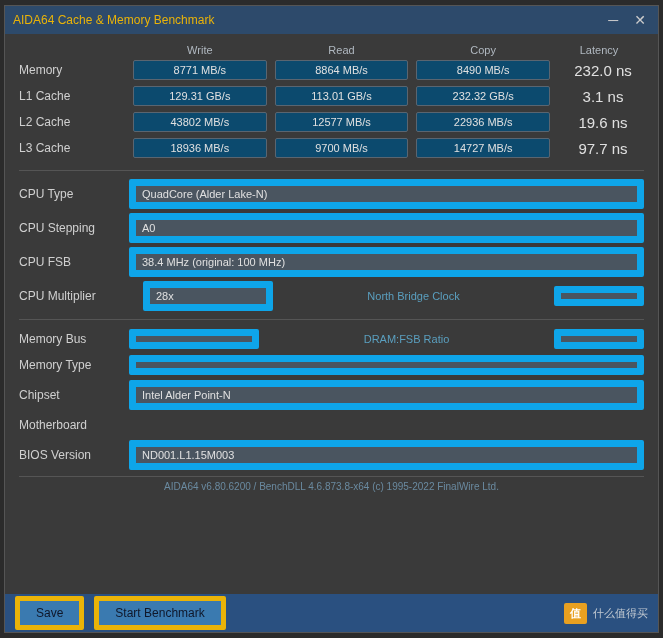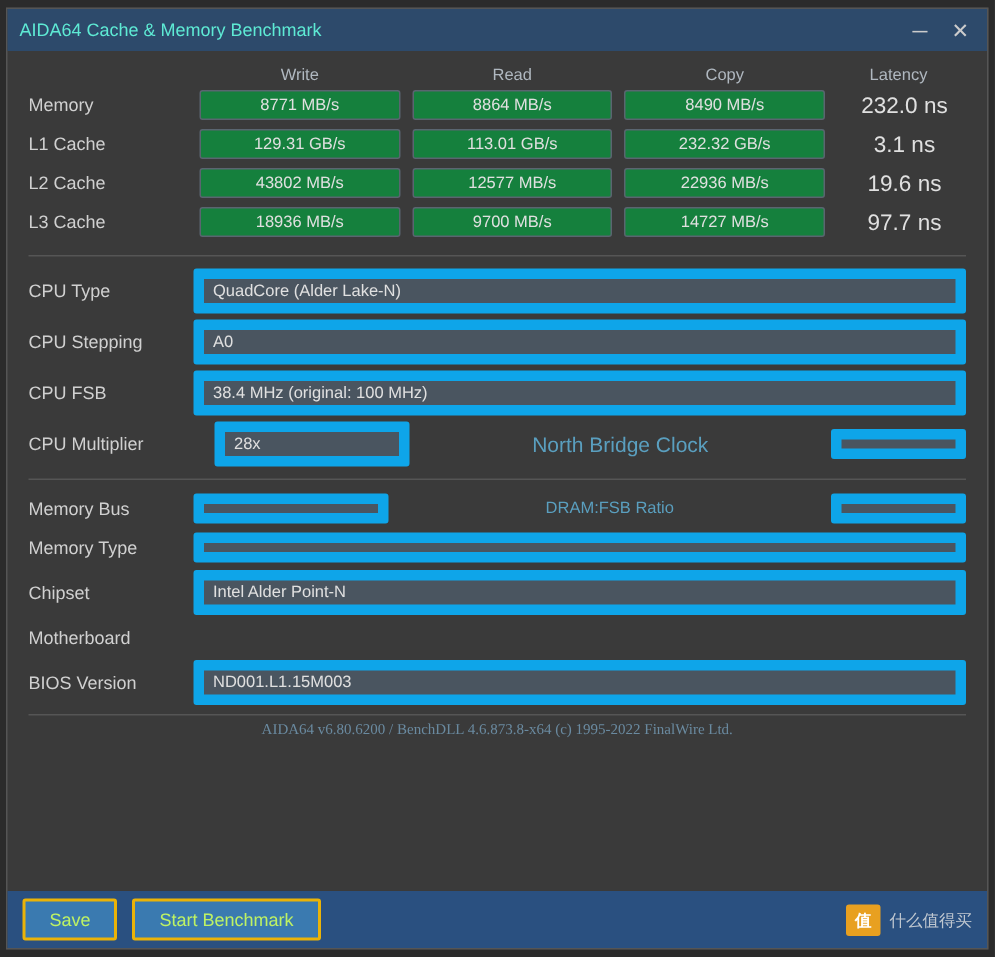--- a/index.html
+++ b/index.html
@@ -25,21 +25,21 @@
     .title-bar {
       background: #2d4a6b;
       height: 28px;
       display: flex;
       align-items: center;
       justify-content: space-between;
       padding: 0 8px;
       flex-shrink: 0;
     }
     .title-bar-text {
-      color: #5eead4;
+      color: #eab308;
       font-size: 12px;
       font-weight: normal;
     }
     .title-bar-buttons {
       display: flex;
       gap: 8px;
     }
     .title-btn {
       color: #cccccc;
       font-size: 14px;
@@ -73,21 +73,21 @@
       display: grid;
       grid-template-columns: 110px 1fr 1fr 1fr 90px;
       align-items: center;
       margin-bottom: 6px;
     }
     .bench-label {
       color: #d0d0d0;
       font-size: 12px;
     }
     .bench-value {
-      background: #15803d;
+      background: #0c4a6e;
       border: 1px solid #5a6570;
       border-radius: 2px;
       text-align: center;
       padding: 3px 6px;
       margin: 0 4px;
       color: #e0e0e0;
       font-size: 11px;
     }
     .bench-latency {
       text-align: center;
@@ -126,21 +126,21 @@
       min-height: 20px;
       display: flex;
       align-items: center;
     }
     .info-value.empty {
       background: #4a5560;
     }
     .north-bridge-label {
       text-align: center;
       color: #5a9fbf;
-      font-size: 14px;
+      font-size: 11px;
       padding: 0 20px;
       display: flex;
       align-items: center;
       justify-content: center;
     }
     .dram-label {
       text-align: center;
       color: #5a9fbf;
       font-size: 11px;
       display: flex;
@@ -148,40 +148,39 @@
       justify-content: center;
     }
     
     .footer-info {
       text-align: center;
       color: #6a8aa0;
       font-size: 10px;
       padding: 4px 0;
       border-top: 1px solid #555;
       margin-top: 4px;
-      font-family: Liberation Serif, serif;
     }
     
     .bottom-bar {
       height: 38px;
       background: #2a5080;
       display: flex;
       align-items: center;
       padding: 0 10px;
       flex-shrink: 0;
       justify-content: space-between;
     }
     .bottom-left {
       display: flex;
       gap: 10px;
     }
     .action-btn {
       background: #3a7ab0;
-      border: 2px solid #eab308;
-      color: #bef264;
+      border: 5px solid #eab308;
+      color: #0f172a;
       padding: 5px 16px;
       font-size: 12px;
       cursor: pointer;
       border-radius: 2px;
     }
     .bottom-right {
       display: flex;
       align-items: center;
       gap: 6px;
     }

